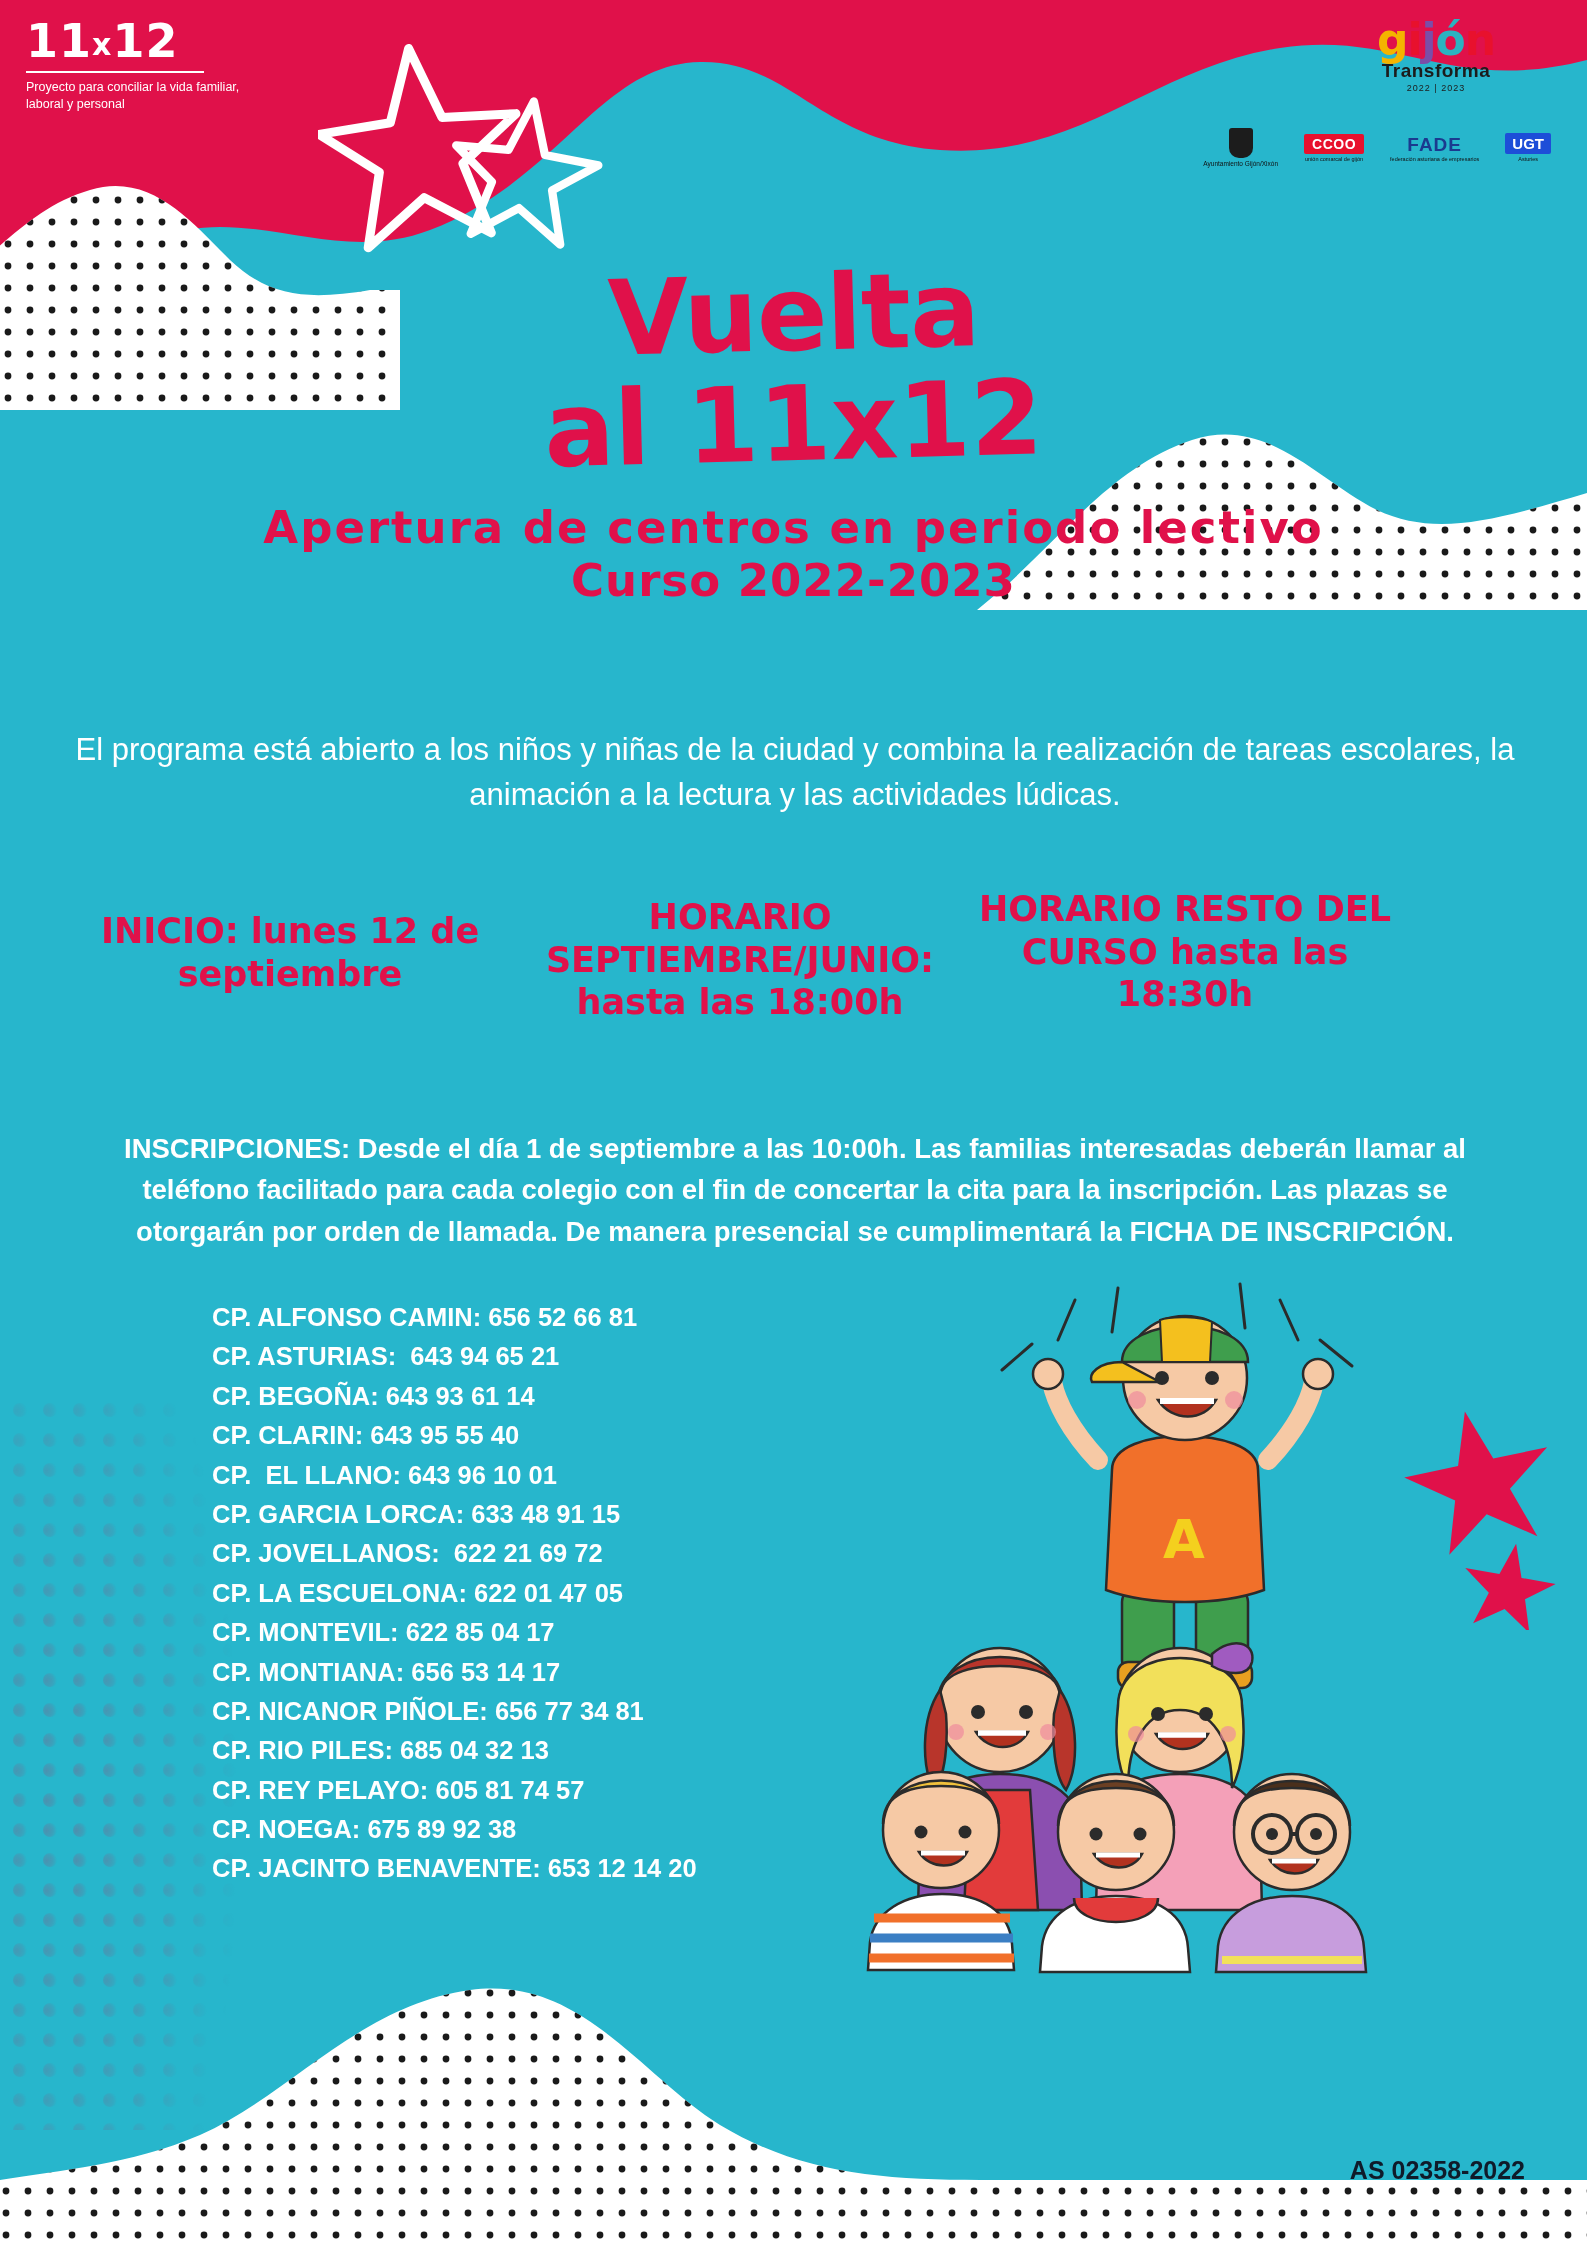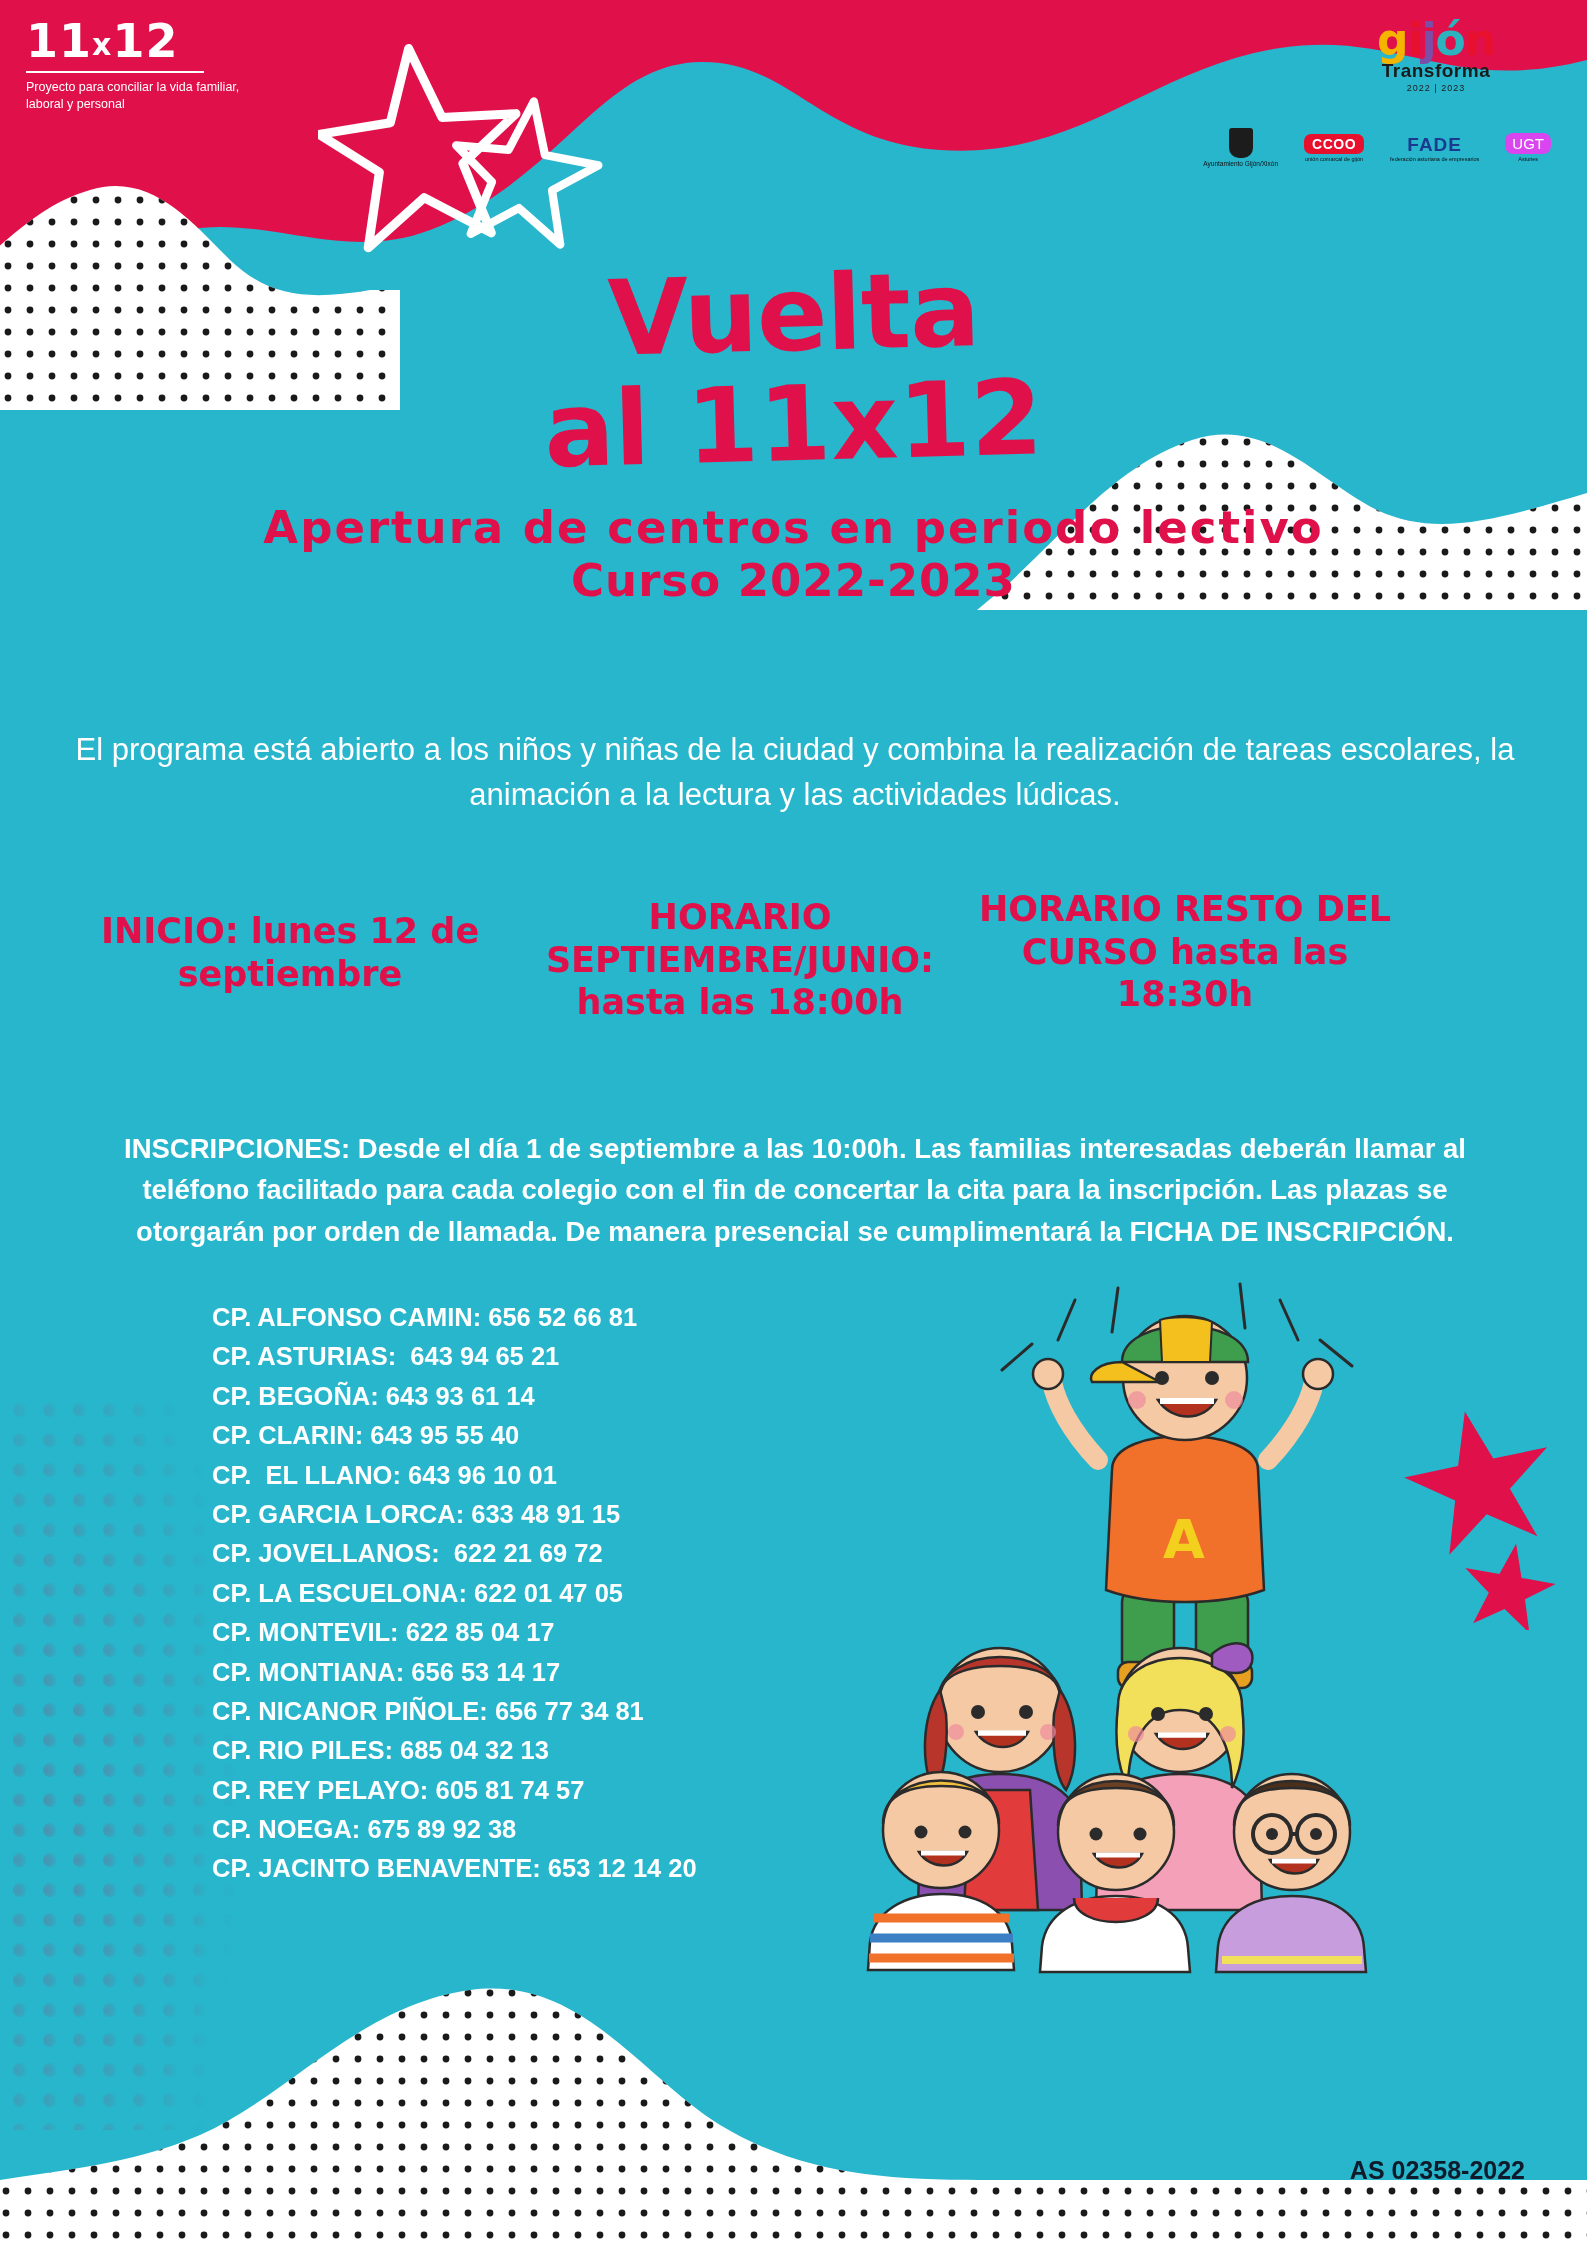--- a/index.html
+++ b/index.html
@@ -100,28 +100,28 @@
   }
   .partner { text-align: center; }
   .partner-ayto .shield {
     width: 24px; height: 30px; margin: 0 auto;
     background: #1c1c1c;
     border-radius: 3px 3px 10px 10px;
   }
   .partner-ayto .cap { font-size: 6.5px; color: #111; margin-top: 2px; line-height:1.15; }
   .partner-ccoo .box {
     background: #e8112d; color: #fff; font-weight: bold;
-    font-size: 14px; padding: 2px 8px; border-radius: 7px; letter-spacing: 0.5px;
+    font-size: 14px; padding: 2px 8px; border-radius: 2px; letter-spacing: 0.5px;
   }
   .partner-ccoo .cap { font-size: 5.5px; color:#111; margin-top:2px; }
   .partner-fade .box { color: #1b3a8f; font-weight: bold; font-size: 19px; letter-spacing: 1px; }
   .partner-fade .cap { font-size: 5.5px; color:#111; }
   .partner-ugt .box {
-    background: #d946ef; color: #fff; font-weight: normal;
-    font-size: 15px; padding: 2px 7px; border-radius: 8px;
+    background: #1d4ed8; color: #fff; font-weight: bold;
+    font-size: 15px; padding: 2px 7px; border-radius: 2px;
   }
   .partner-ugt .cap { font-size: 5.5px; color:#111; margin-top:2px; }
 
   
   .title-block {
     position: absolute;
     top: 262px; left: 0; width: 1587px;
     text-align: center;
     color: #e0114a;
   }

